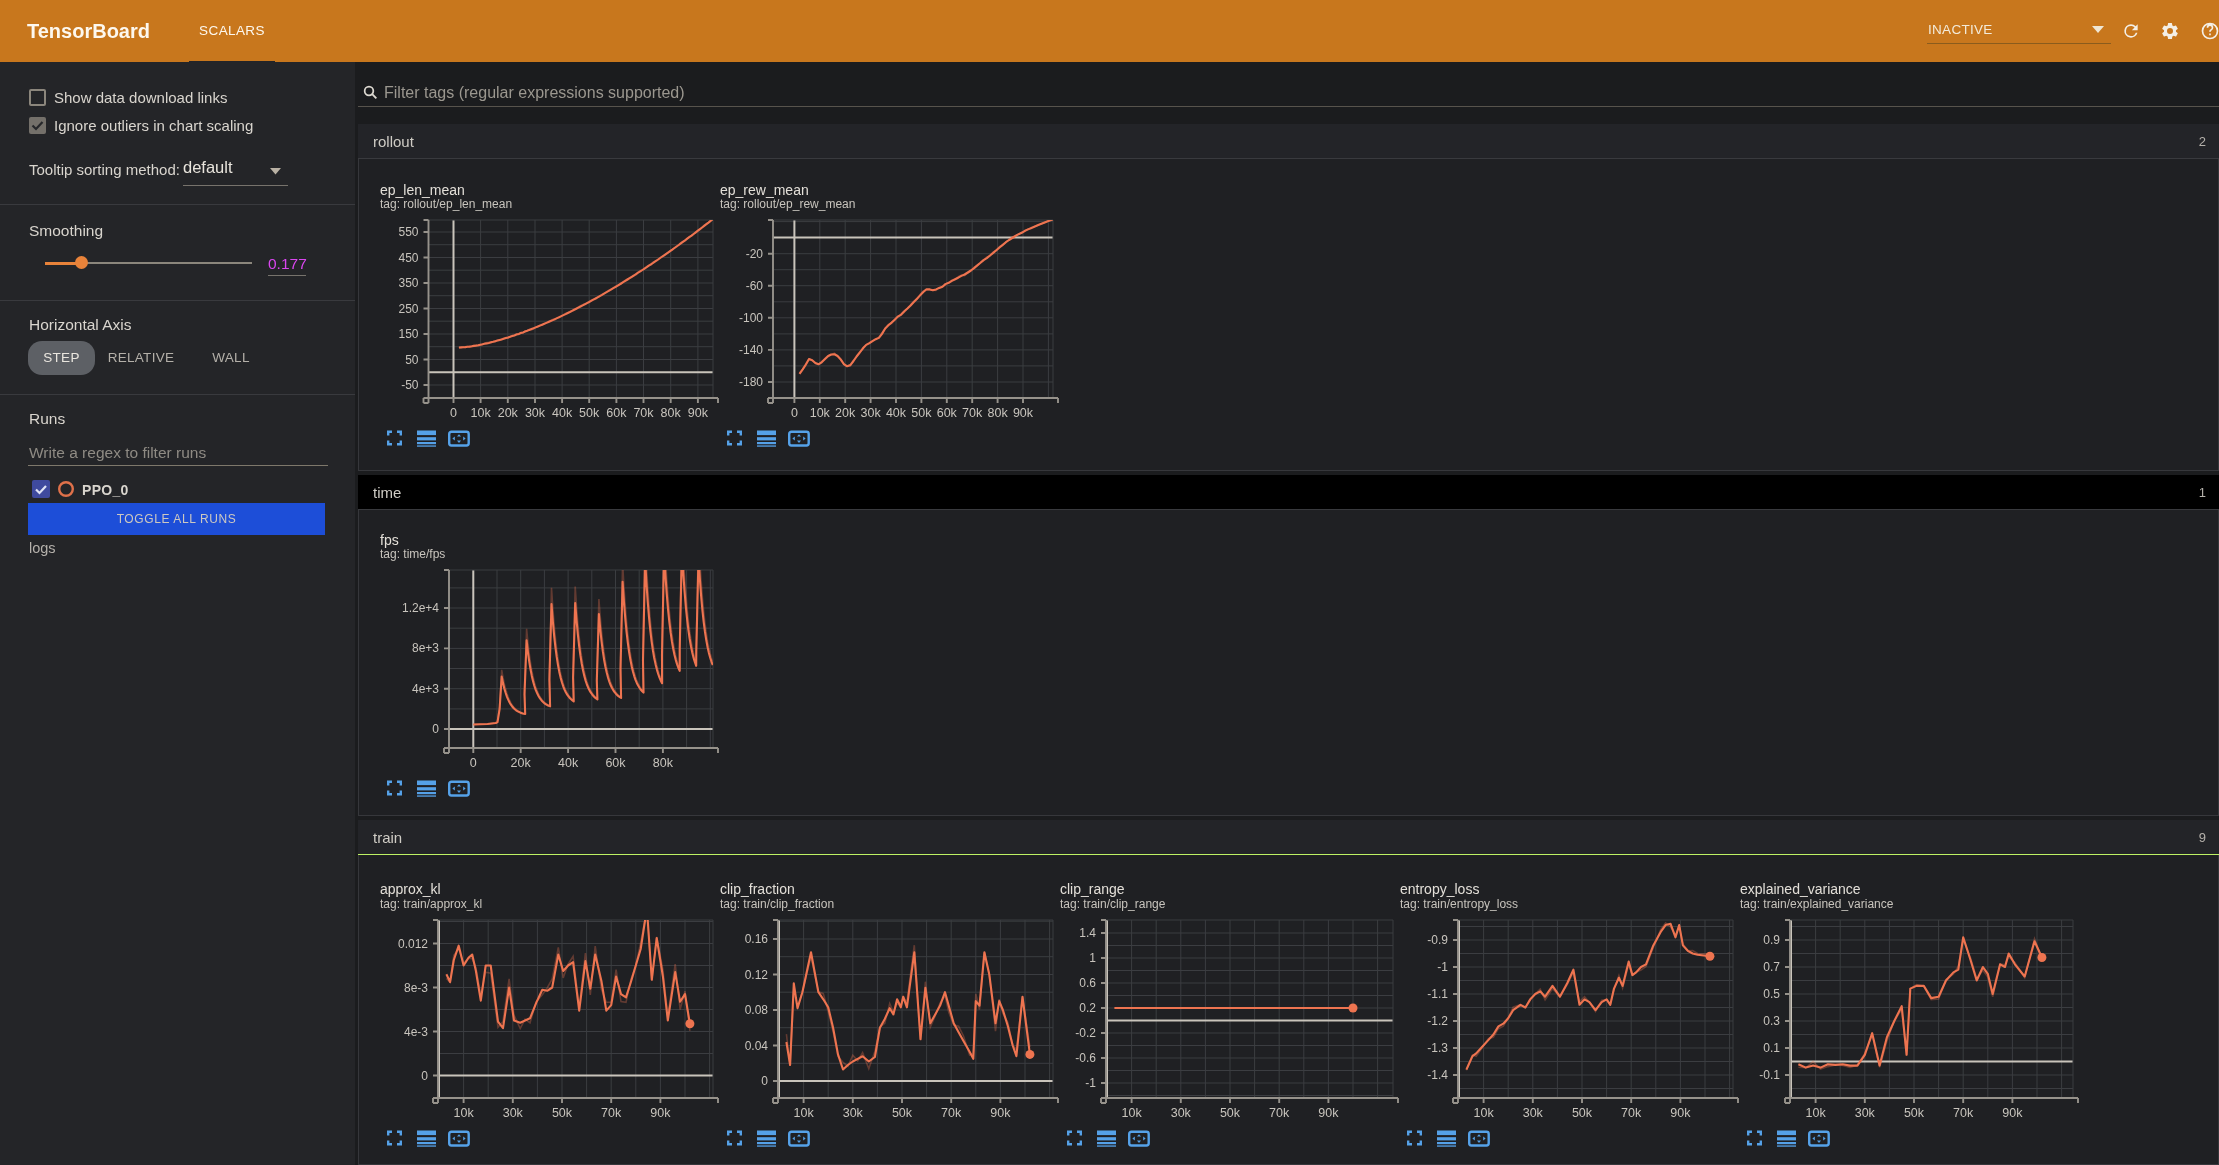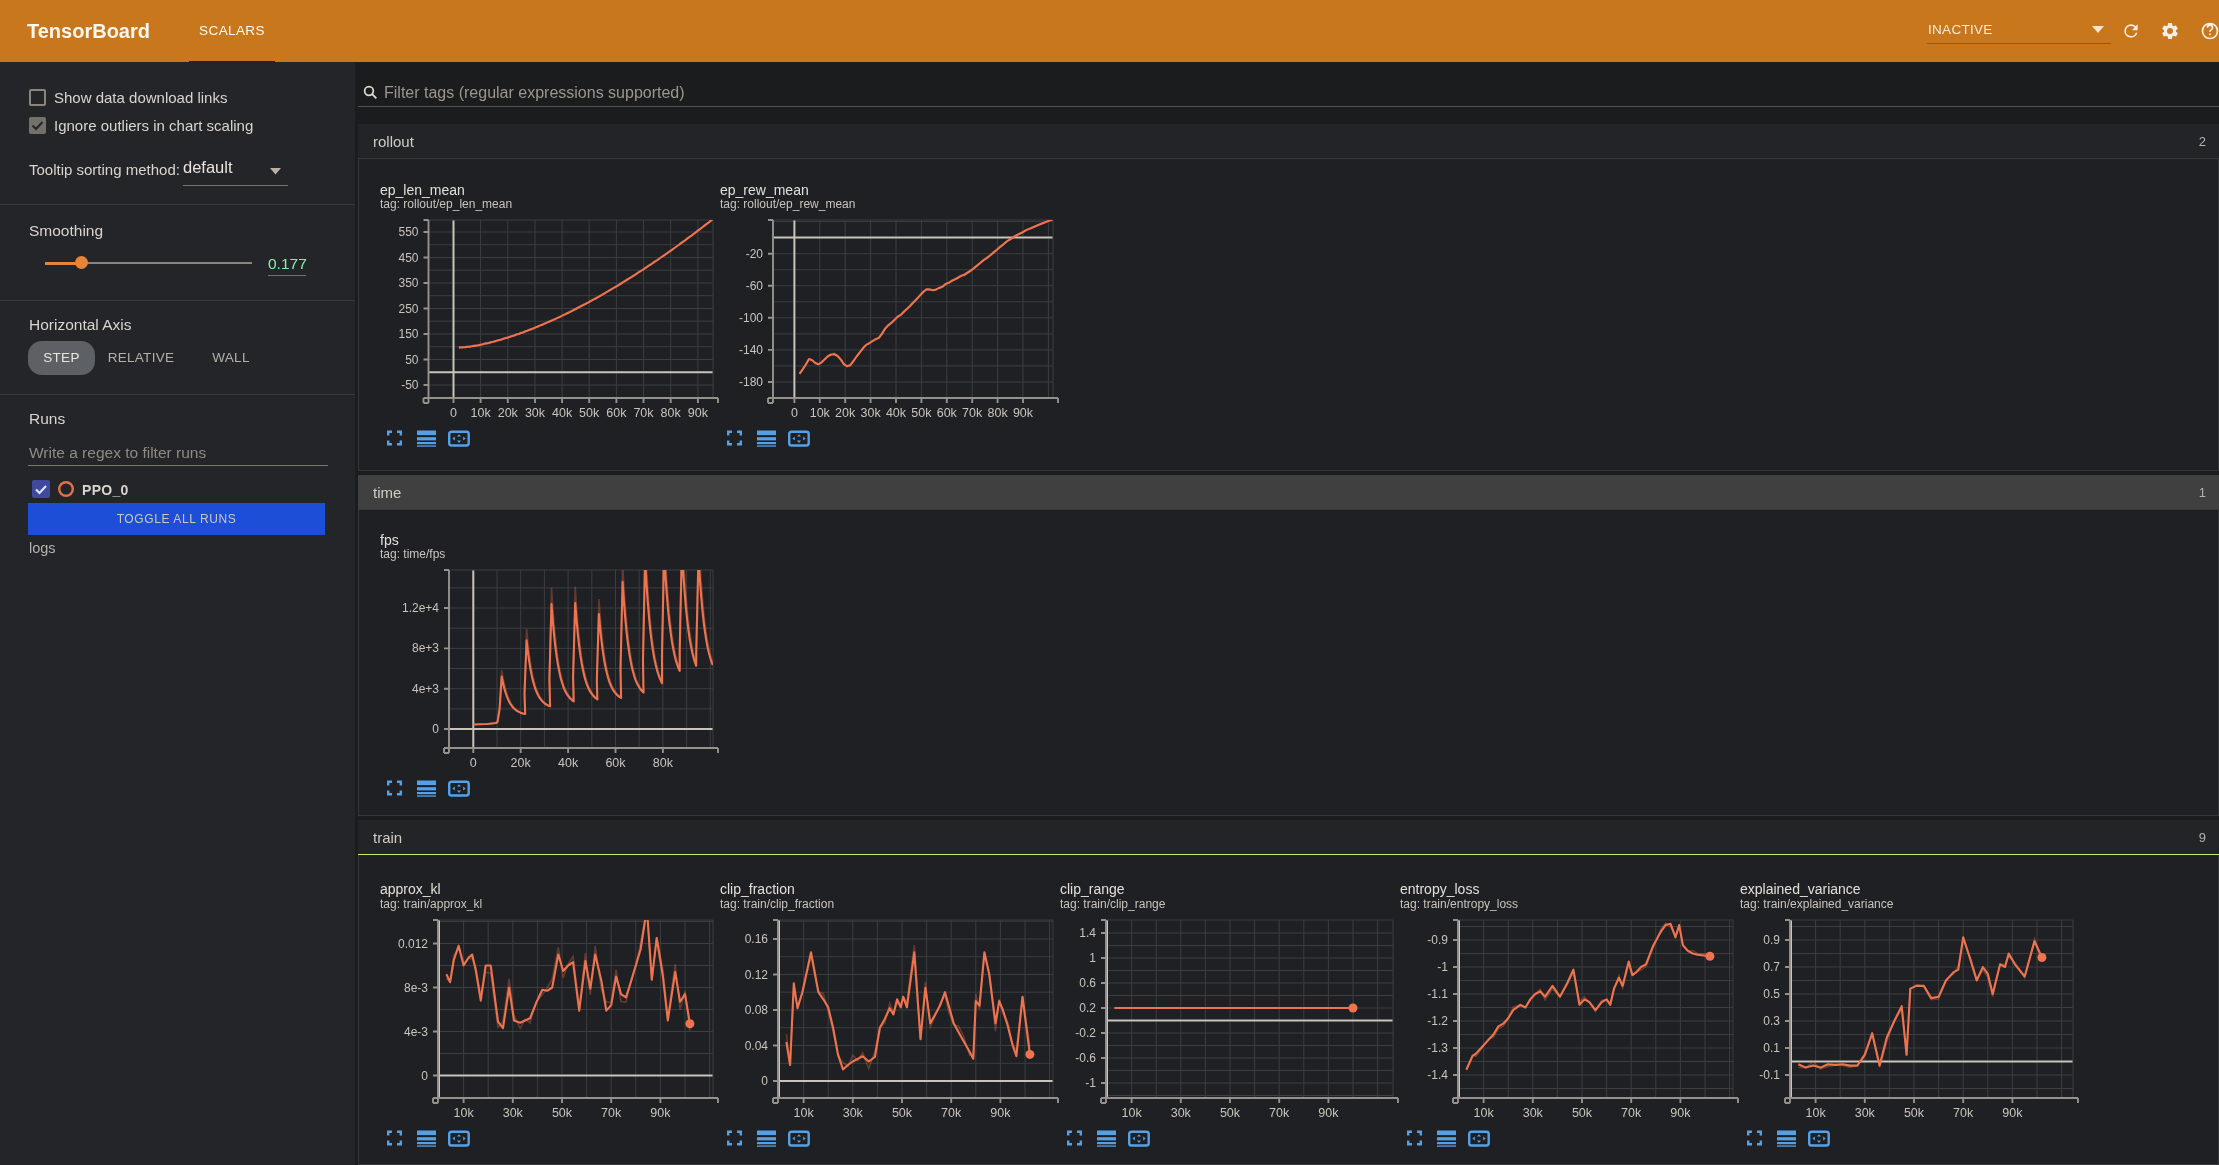--- a/index.html
+++ b/index.html
@@ -30,21 +30,21 @@
     <div class="abs" style="left:183px;top:96px;font-size:16.5px;color:#e8e4dc">default</div>
     <svg class="abs" style="left:270px;top:106px" width="11" height="7">
       <path d="M0 0h11L5.5 6.5z" fill="#b9b1a4"></path>
     </svg>
     <div class="abs" style="left:183px;top:123px;width:105px;height:1px;background:#77736c"></div>
     <div class="abs" style="left:0;top:142px;width:355px;height:1px;background:#393a3e"></div>
     <div class="abs" style="left:29px;top:160px;font-size:15.5px;color:#d9d5ce">Smoothing</div>
     <div class="abs" style="left:45px;top:200px;width:207px;height:2px;background:#8b867c"></div>
     <div class="abs" style="left:45px;top:199.5px;width:37px;height:3px;background:#e8833a"></div>
     <div class="abs" style="left:75px;top:194px;width:13px;height:13px;border-radius:50%;background:#e8833a"></div>
-    <div class="abs" style="left:268px;top:193px;font-size:15.5px;color:#86efac">0.177</div>
+    <div class="abs" style="left:268px;top:193px;font-size:15.5px;color:#d946ef">0.177</div>
     <div class="abs" style="left:268px;top:213px;width:38px;height:1px;background:#77736c"></div>
     <div class="abs" style="left:0;top:238px;width:355px;height:1px;background:#393a3e"></div>
     <div class="abs" style="left:29px;top:254px;font-size:15.5px;color:#d9d5ce">Horizontal Axis</div>
     <div class="abs" style="left:28px;top:279px;width:67px;height:34px;background:#5d6065;border-radius:14px;text-align:center;line-height:34px;font-size:13.5px;color:#eae6df;letter-spacing:.3px">STEP</div>
     <div class="abs" style="left:95px;top:279px;width:92px;height:34px;text-align:center;line-height:34px;font-size:13.5px;color:#b4b0a9;letter-spacing:.3px">RELATIVE</div>
     <div class="abs" style="left:197px;top:279px;width:68px;height:34px;text-align:center;line-height:34px;font-size:13.5px;color:#b4b0a9;letter-spacing:.3px">WALL</div>
     <div class="abs" style="left:0;top:332px;width:355px;height:1px;background:#393a3e"></div>
     <div class="abs" style="left:29px;top:348px;font-size:15.5px;color:#d9d5ce">Runs</div>
     <div class="abs" style="left:29px;top:382px;font-size:15.5px;color:#8f8b84">Write a regex to filter runs</div>
     <div class="abs" style="left:28px;top:403px;width:300px;height:1px;background:#7e786b"></div>
@@ -63,21 +63,21 @@
     <path fill="none" stroke="#ddd9d1" stroke-width="2.6" d="M10.5 4a6.5 6.5 0 1 1 0 13 6.5 6.5 0 0 1 0-13z"></path>
     <path stroke="#ddd9d1" stroke-width="2.8" d="M15.3 15.3L21.5 21.5"></path>
   </svg>
 <div class="abs" style="left:384px;top:84px;font-size:16px;color:#9b978f">Filter tags (regular expressions supported)</div>
 <div class="abs" style="left:358px;top:106px;width:1861px;height:1px;background:#57534c"></div>
 <div class="abs" style="left:358px;top:124px;width:1861px;height:35px;background:#232428;border-bottom:1px solid #393a3e">
     <div class="abs" style="left:15px;top:0;height:35px;line-height:35px;font-size:15px;color:#cfccc5">rollout</div>
     <div class="abs" style="right:13px;top:0;height:35px;line-height:35px;font-size:13px;color:#b5b1ab">2</div>
   </div>
 <div class="abs" style="left:358px;top:159px;width:1861px;height:312px;background:#1f2023;border:1px solid #36373b;border-top:none;box-sizing:border-box"></div>
-<div class="abs" style="left:358px;top:475px;width:1861px;height:35px;background:#404040;border-bottom:1px solid #393a3e">
+<div class="abs" style="left:358px;top:475px;width:1861px;height:35px;background:#000000;border-bottom:1px solid #393a3e">
     <div class="abs" style="left:15px;top:0;height:35px;line-height:35px;font-size:15px;color:#cfccc5">time</div>
     <div class="abs" style="right:13px;top:0;height:35px;line-height:35px;font-size:13px;color:#b5b1ab">1</div>
   </div>
 <div class="abs" style="left:358px;top:510px;width:1861px;height:306px;background:#1f2023;border:1px solid #36373b;border-top:none;box-sizing:border-box"></div>
 <div class="abs" style="left:358px;top:820px;width:1861px;height:35px;background:#232428;border-bottom:1px solid #bef264">
     <div class="abs" style="left:15px;top:0;height:35px;line-height:35px;font-size:15px;color:#cfccc5">train</div>
     <div class="abs" style="right:13px;top:0;height:35px;line-height:35px;font-size:13px;color:#b5b1ab">9</div>
   </div>
 <div class="abs" style="left:358px;top:855px;width:1861px;height:310px;background:#1f2023;border:1px solid #36373b;border-top:none;box-sizing:border-box"></div>
 <div class="abs" style="left:380px;top:181.5px;font-size:14px;color:#e3dfd8">ep_len_mean</div>

